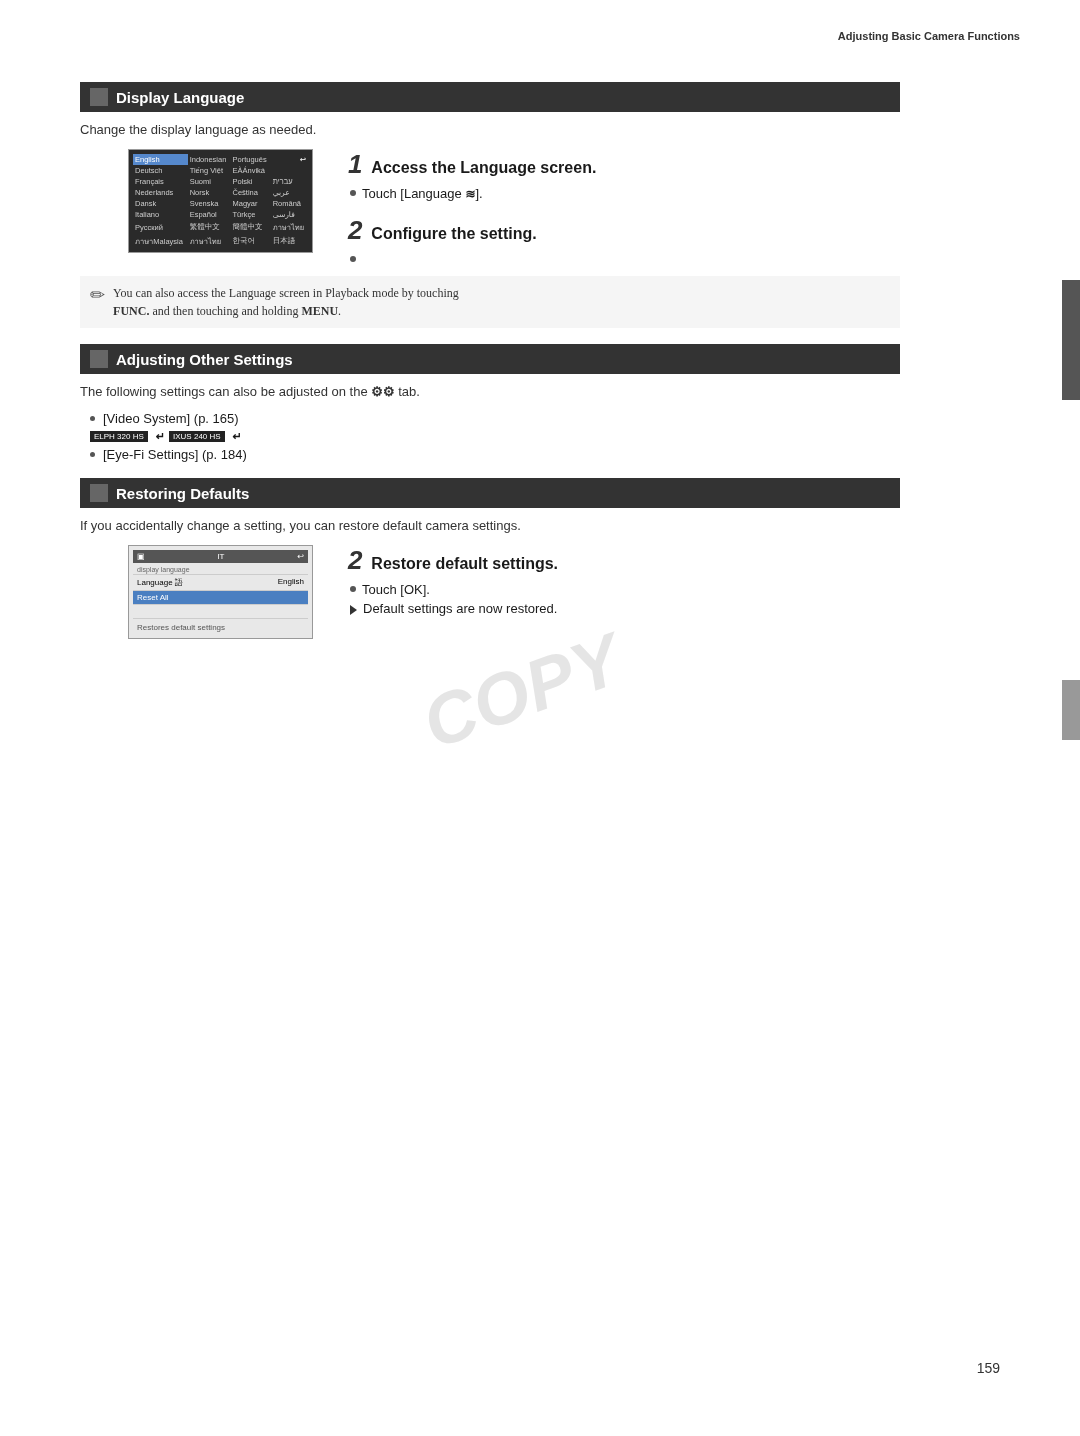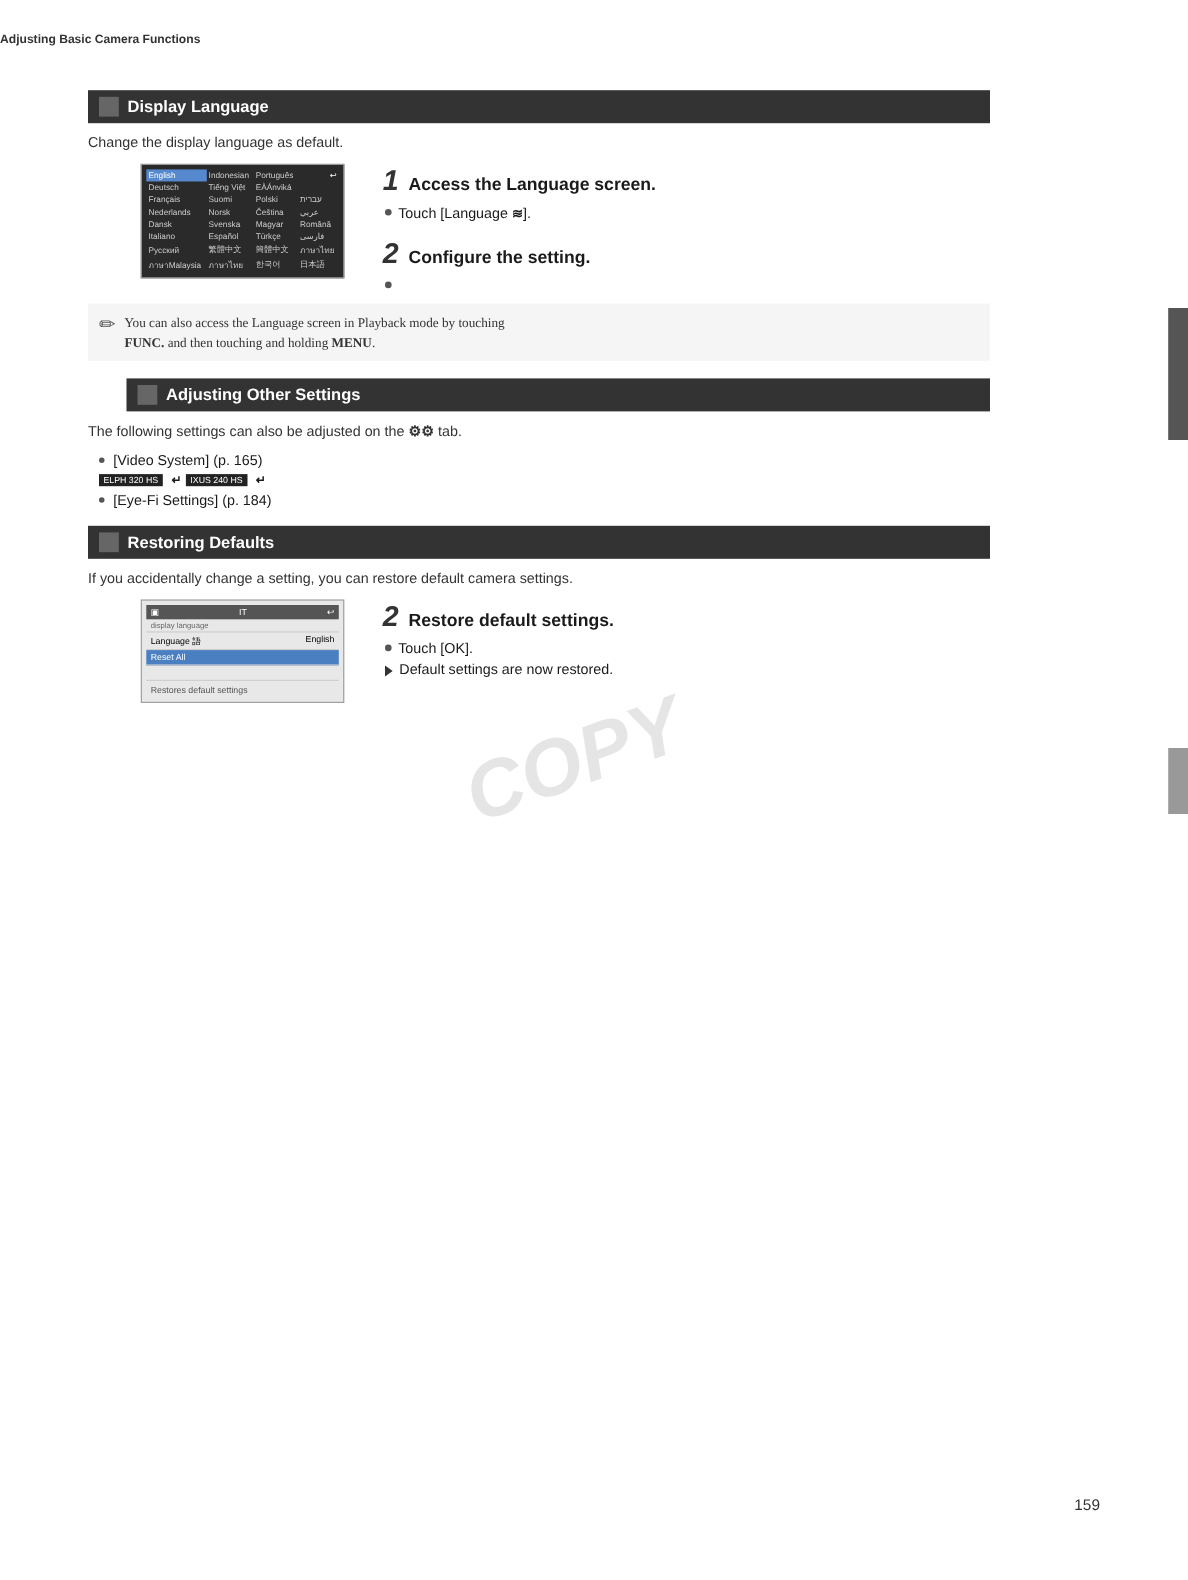--- a/index.html
+++ b/index.html
@@ -35,20 +35,21 @@
       position: absolute;
       right: 0;
       top: 680px;
       width: 18px;
       height: 60px;
       background: #999;
     }
 
     
     .page-header {
+      text-align: right;
       padding: 30px 60px 10px 0;
       font-size: 11px;
       font-weight: bold;
       color: #333;
     }
 
     
     .content {
       padding: 10px 80px 40px 80px;
       max-width: 980px;
@@ -322,21 +323,21 @@
     <span>Adjusting Basic Camera Functions</span>
   </div>
 
   <div class="content">
 
     <div class="section-header">
       <span class="section-header-icon"></span>
       <span class="section-header-text">Display Language</span>
     </div>
 
-    <div class="section-subtitle">Change the display language as default.</div>
+    <div class="section-subtitle">Change the display language as needed.</div>
 
     <div class="two-col">
 
       <div class="left-col">
         <div class="lang-screen">
           <table class="lang-table">
             <tbody>
                 <tr>
               <td class="hl">English</td>
               <td>Indonesian</td>
@@ -420,21 +421,21 @@
     </div>
 
     <div class="note-box">
       <span class="note-icon">✏</span>
       <span class="note-text">
         <span>You can also access the Language screen in Playback mode by touching</span><br>
         <span style="font-weight:bold;">FUNC.</span> and then touching and holding <span style="font-weight:bold;">MENU</span>.
       </span>
     </div>
 
-    <div class="section-header" style="margin-top:16px;margin-left:35px;">
+    <div class="section-header" style="margin-top:16px;">
       <span class="section-header-icon"></span>
       <span class="section-header-text">Adjusting Other Settings</span>
     </div>
 
     <div class="section-subtitle">
       <span>The following settings can also be adjusted on the</span>
       <span style="font-weight:bold; font-size:13px;"> ⚙⚙ </span>
       <span>tab.</span>
     </div>
 

